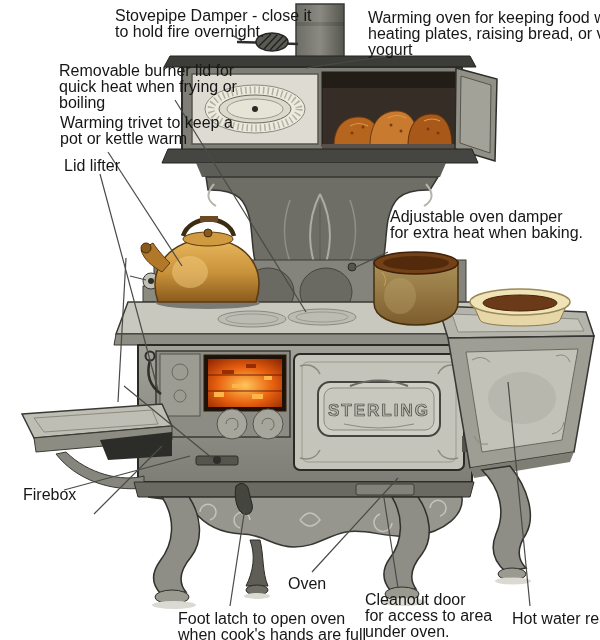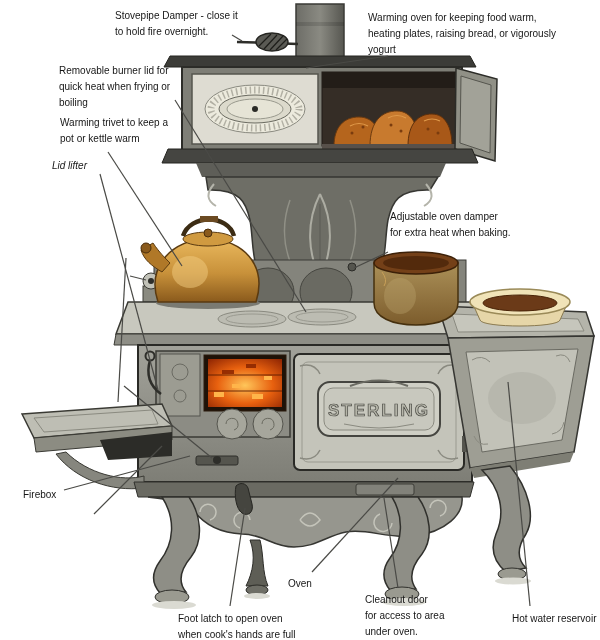--- a/index.html
+++ b/index.html
@@ -2,21 +2,21 @@
 <html><head>
 <meta charset="utf-8">
 <style>
   * { margin:0; padding:0; box-sizing:border-box; }
   html,body { width:600px; height:640px; background:#ffffff; overflow:hidden; }
   body { font-family:"Liberation Sans", sans-serif; position:relative; }
   .stage { position:absolute; left:0; top:0; width:600px; height:640px; }
   .art { position:absolute; left:0; top:0; }
   .label {
     position:absolute;
-    font-size:10px;
+    font-size:16px;
     line-height:16px;
     color:#161616;
     white-space:pre;
   }
 </style>
 </head>
 <body>
 
 <div class="stage">
 
@@ -267,21 +267,21 @@
   <div class="label" style="left:115px; top:8px;">Stovepipe Damper - close it
 to hold fire overnight.</div>
   <div class="label" style="left:368px; top:10px;">Warming oven for keeping food warm,
 heating plates, raising bread, or vigorously
 yogurt</div>
   <div class="label" style="left:59px;  top:63px;">Removable burner lid for
 quick heat when frying or
 boiling</div>
   <div class="label" style="left:60px;  top:115px;">Warming trivet to keep a
 pot or kettle warm</div>
-  <div class="label" style="left:52px;  top:158px;font-style:italic;">Lid lifter</div>
+  <div class="label" style="left:64px;  top:158px;">Lid lifter</div>
   <div class="label" style="left:390px; top:209px;">Adjustable oven damper
 for extra heat when baking.</div>
   <div class="label" style="left:23px;  top:487px;">Firebox</div>
   <div class="label" style="left:288px; top:576px;">Oven</div>
   <div class="label" style="left:178px; top:611px;">Foot latch to open oven
 when cook's hands are full</div>
   <div class="label" style="left:365px; top:592px;">Cleanout door
 for access to area
 under oven.</div>
   <div class="label" style="left:488px; top:611px;padding-left:24px;">Hot water reservoir</div>

